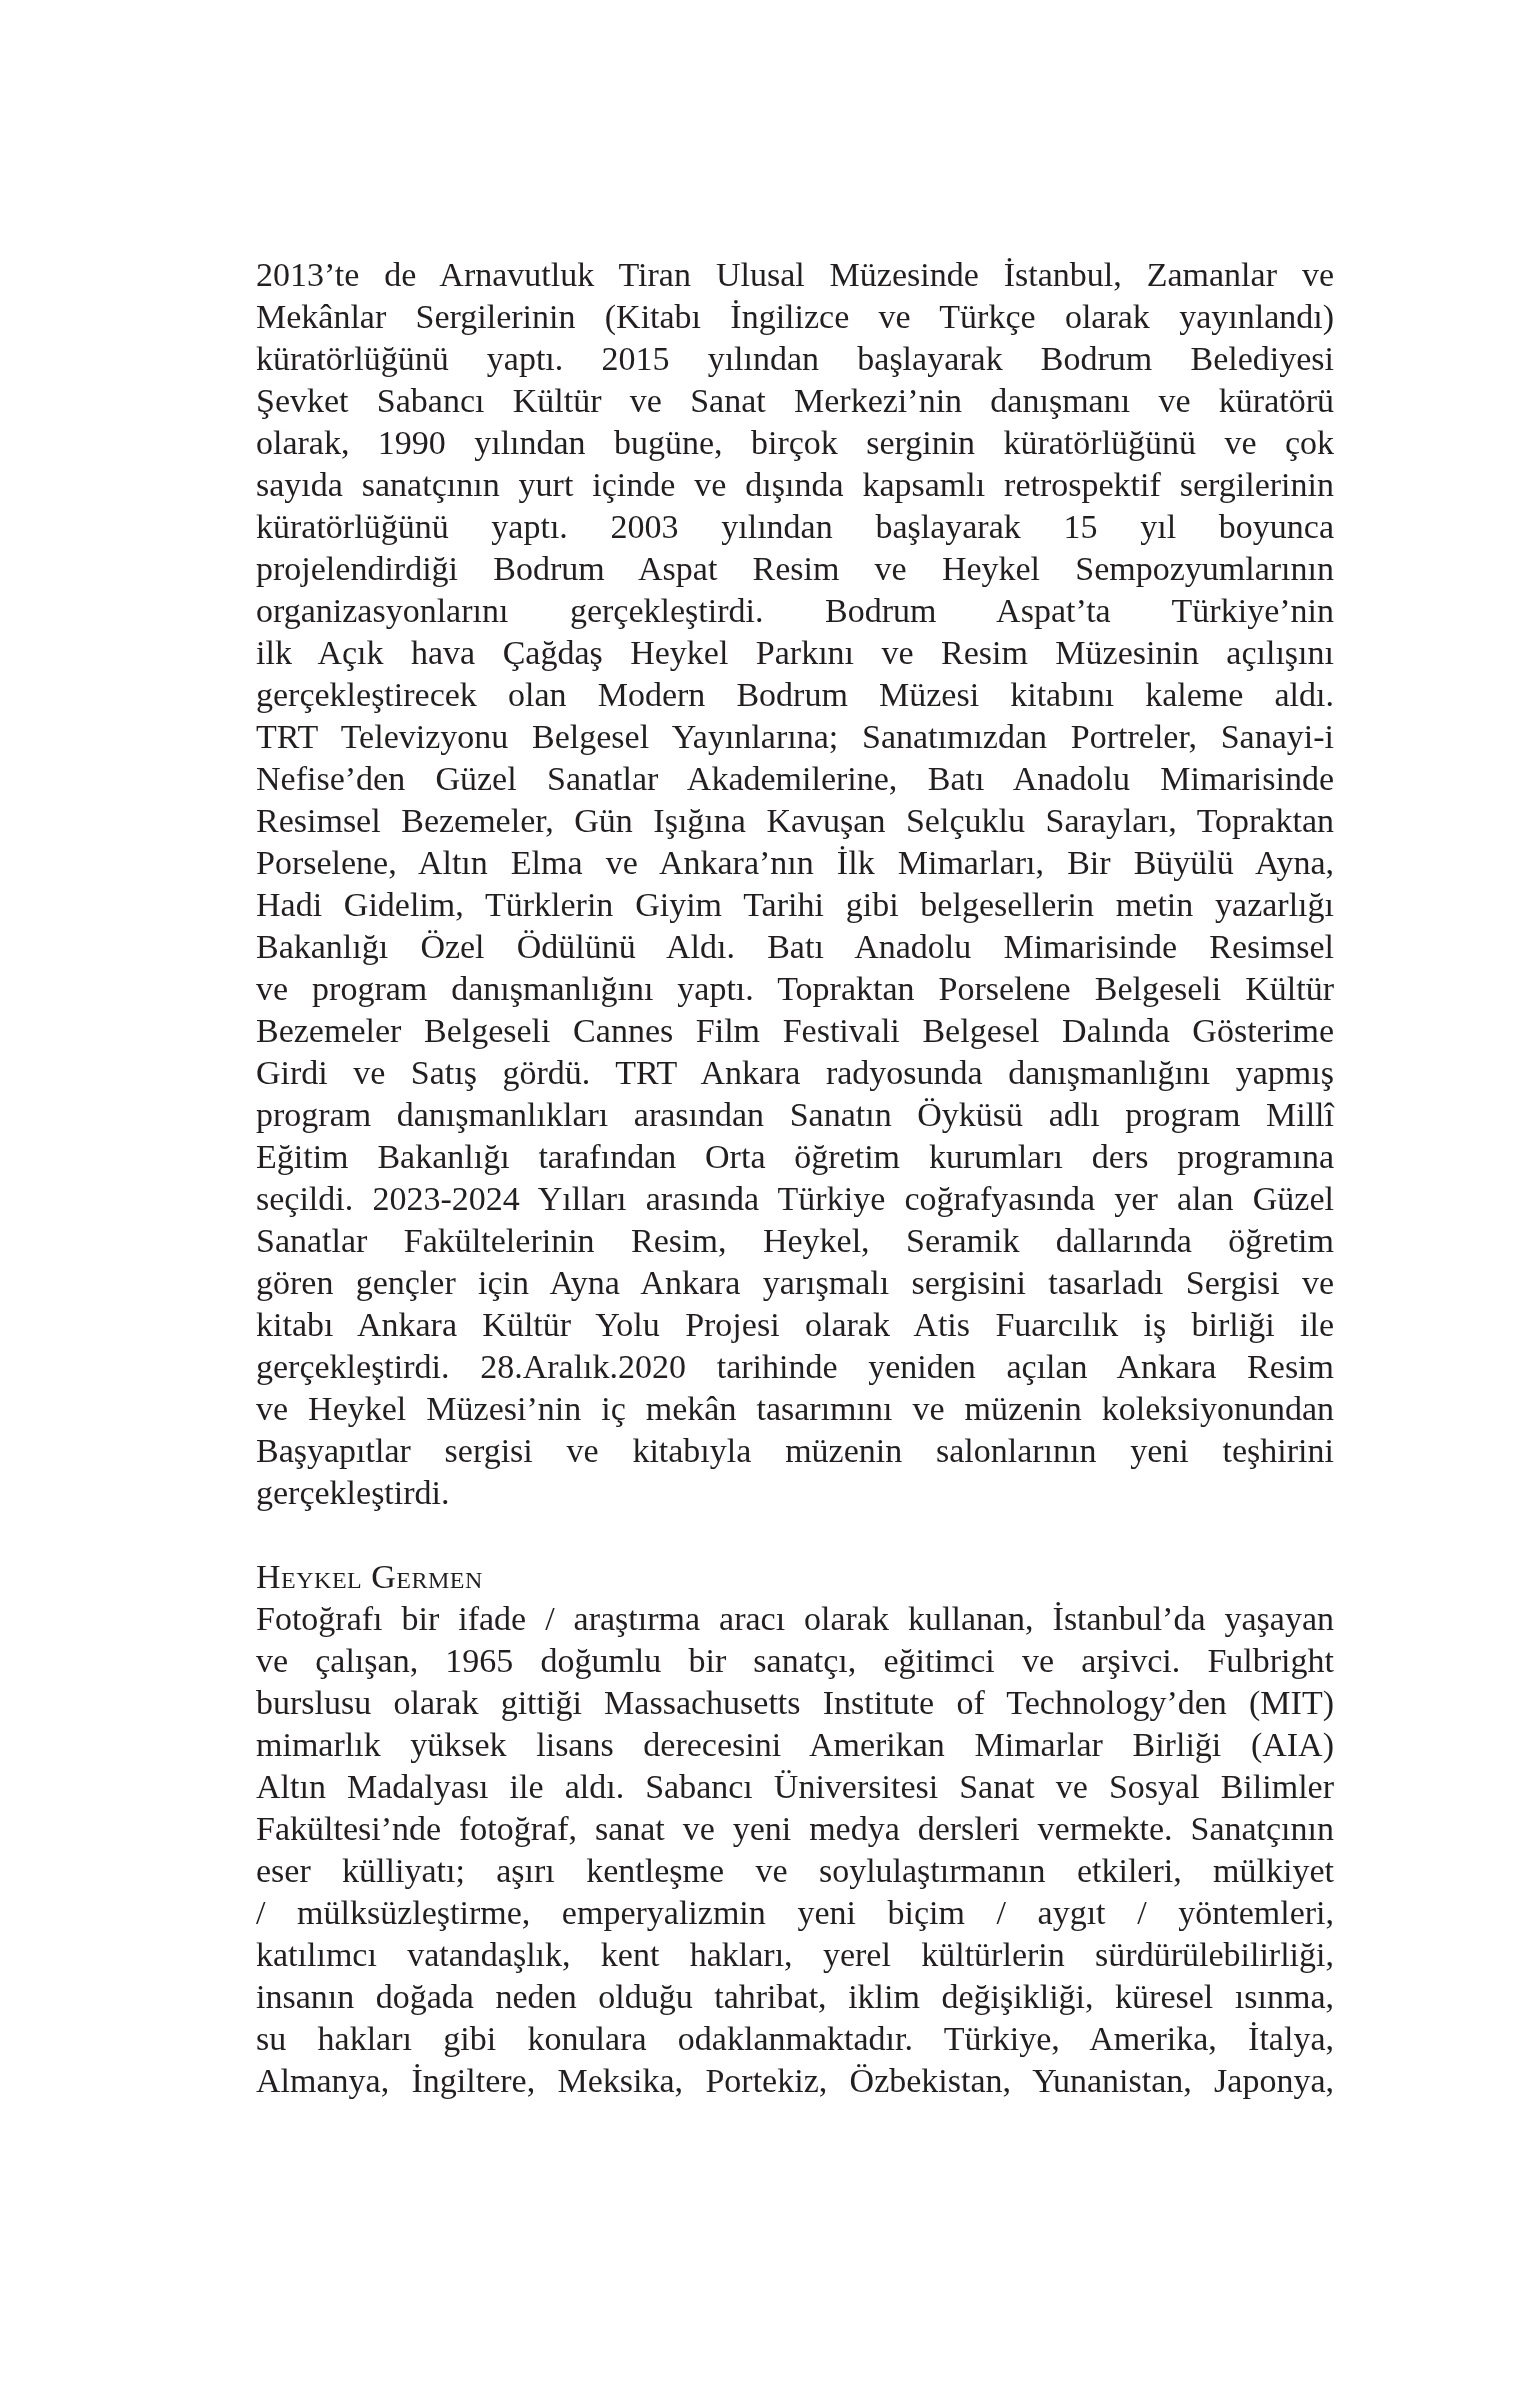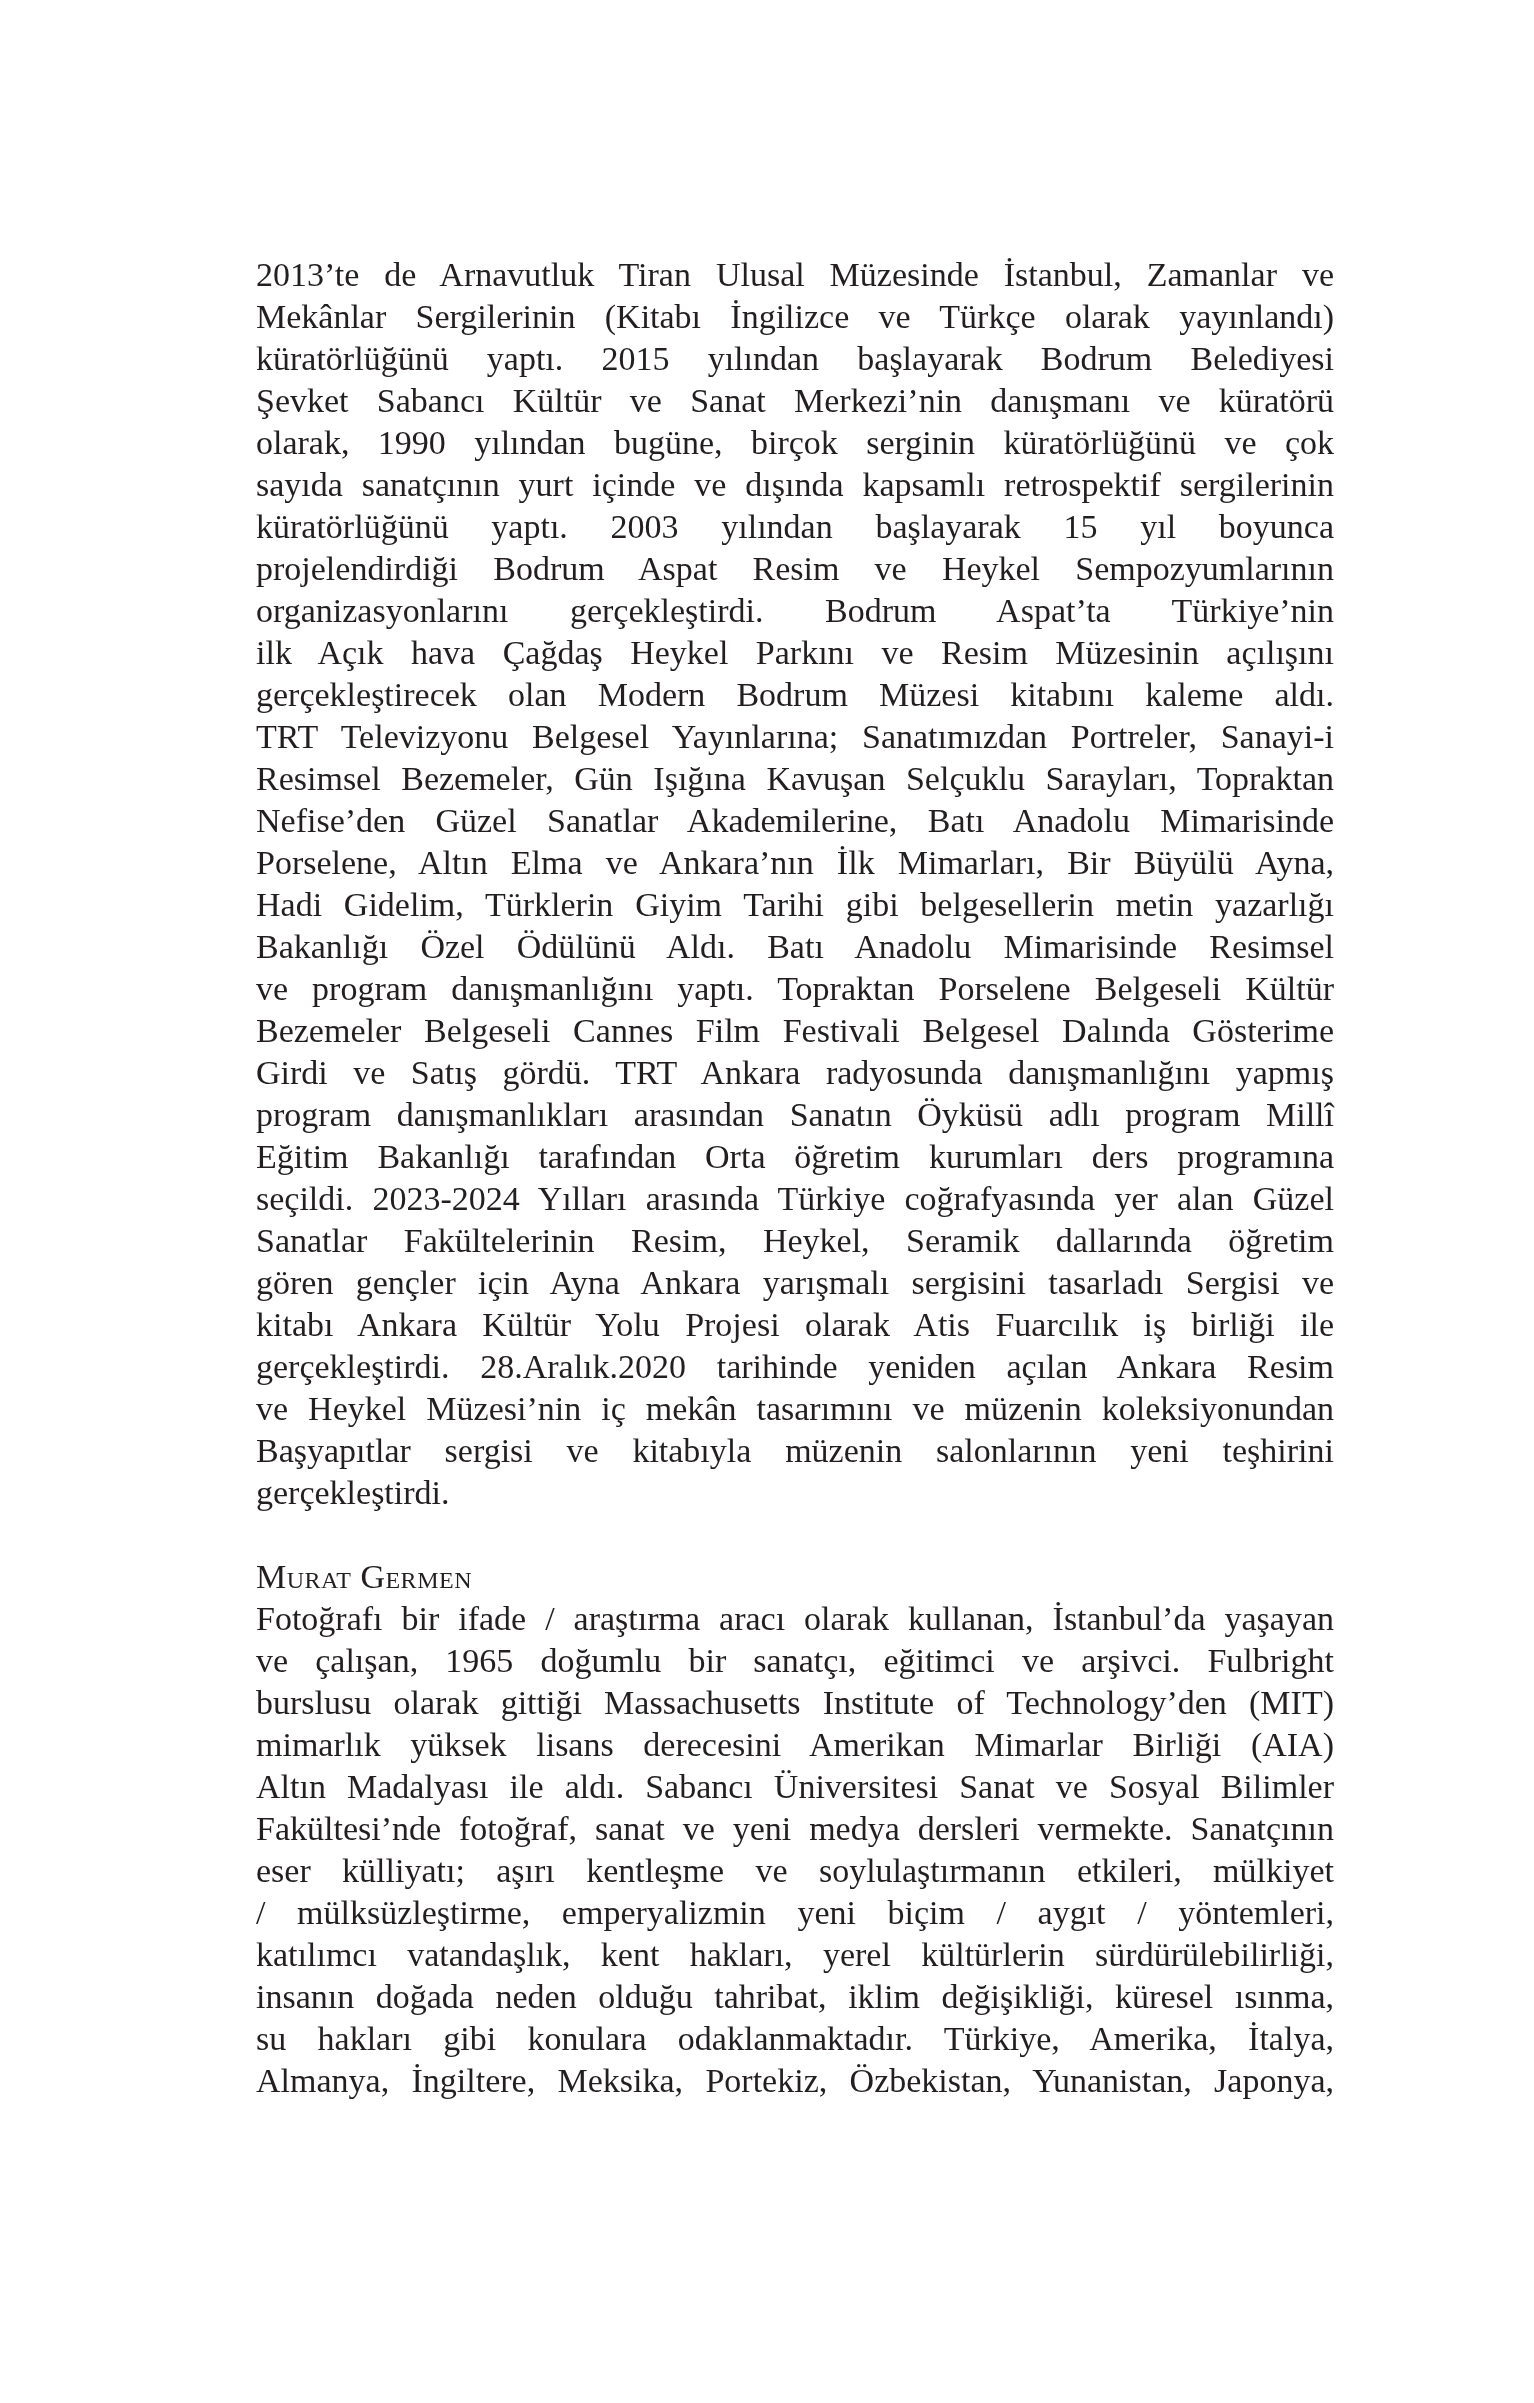--- a/index.html
+++ b/index.html
@@ -40,42 +40,42 @@
       <span class="line">küratörlüğünü yaptı. 2015 yılından başlayarak Bodrum Belediyesi</span>
       <span class="line">Şevket Sabancı Kültür ve Sanat Merkezi’nin danışmanı ve küratörü</span>
       <span class="line">olarak, 1990 yılından bugüne, birçok serginin küratörlüğünü ve çok</span>
       <span class="line">sayıda sanatçının yurt içinde ve dışında kapsamlı retrospektif sergilerinin</span>
       <span class="line">küratörlüğünü yaptı. 2003 yılından başlayarak 15 yıl boyunca</span>
       <span class="line">projelendirdiği Bodrum Aspat Resim ve Heykel Sempozyumlarının</span>
       <span class="line">organizasyonlarını gerçekleştirdi. Bodrum Aspat’ta Türkiye’nin</span>
       <span class="line">ilk Açık hava Çağdaş Heykel Parkını ve Resim Müzesinin açılışını</span>
       <span class="line">gerçekleştirecek olan Modern Bodrum Müzesi kitabını kaleme aldı.</span>
       <span class="line">TRT Televizyonu Belgesel Yayınlarına; Sanatımızdan Portreler, Sanayi-i</span>
+      <span class="line">Nefise’den Güzel Sanatlar Akademilerine, Batı Anadolu Mimarisinde</span>
       <span class="line">Resimsel Bezemeler, Gün Işığına Kavuşan Selçuklu Sarayları, Topraktan</span>
-      <span class="line">Nefise’den Güzel Sanatlar Akademilerine, Batı Anadolu Mimarisinde</span>
       <span class="line">Porselene, Altın Elma ve Ankara’nın İlk Mimarları, Bir Büyülü Ayna,</span>
       <span class="line">Hadi Gidelim, Türklerin Giyim Tarihi gibi belgesellerin metin yazarlığı</span>
       <span class="line">Bakanlığı Özel Ödülünü Aldı. Batı Anadolu Mimarisinde Resimsel</span>
       <span class="line">ve program danışmanlığını yaptı. Topraktan Porselene Belgeseli Kültür</span>
       <span class="line">Bezemeler Belgeseli Cannes Film Festivali Belgesel Dalında Gösterime</span>
       <span class="line">Girdi ve Satış gördü. TRT Ankara radyosunda danışmanlığını yapmış</span>
       <span class="line">program danışmanlıkları arasından Sanatın Öyküsü adlı program Millî</span>
       <span class="line">Eğitim Bakanlığı tarafından Orta öğretim kurumları ders programına</span>
       <span class="line">seçildi. 2023-2024 Yılları arasında Türkiye coğrafyasında yer alan Güzel</span>
       <span class="line">Sanatlar Fakültelerinin Resim, Heykel, Seramik dallarında öğretim</span>
       <span class="line">gören gençler için Ayna Ankara yarışmalı sergisini tasarladı Sergisi ve</span>
       <span class="line">kitabı Ankara Kültür Yolu Projesi olarak Atis Fuarcılık iş birliği ile</span>
       <span class="line">gerçekleştirdi. 28.Aralık.2020 tarihinde yeniden açılan Ankara Resim</span>
       <span class="line">ve Heykel Müzesi’nin iç mekân tasarımını ve müzenin koleksiyonundan</span>
       <span class="line">Başyapıtlar sergisi ve kitabıyla müzenin salonlarının yeni teşhirini</span>
       <span class="line last">gerçekleştirdi.</span>
     </div>
   <div class="gap"></div>
   <div id="sec1">
-    <span class="heading">Murat Germen</span>
+    <span class="heading">Heykel Germen</span>
   <span class="line">Fotoğrafı bir ifade / araştırma aracı olarak kullanan, İstanbul’da yaşayan</span>
       <span class="line">ve çalışan, 1965 doğumlu bir sanatçı, eğitimci ve arşivci. Fulbright</span>
       <span class="line">burslusu olarak gittiği Massachusetts Institute of Technology’den (MIT)</span>
       <span class="line">mimarlık yüksek lisans derecesini Amerikan Mimarlar Birliği (AIA)</span>
       <span class="line">Altın Madalyası ile aldı. Sabancı Üniversitesi Sanat ve Sosyal Bilimler</span>
       <span class="line">Fakültesi’nde fotoğraf, sanat ve yeni medya dersleri vermekte. Sanatçının</span>
       <span class="line">eser külliyatı; aşırı kentleşme ve soylulaştırmanın etkileri, mülkiyet</span>
       <span class="line">/ mülksüzleştirme, emperyalizmin yeni biçim / aygıt / yöntemleri,</span>
       <span class="line">katılımcı vatandaşlık, kent hakları, yerel kültürlerin sürdürülebilirliği,</span>
       <span class="line">insanın doğada neden olduğu tahribat, iklim değişikliği, küresel ısınma,</span>

